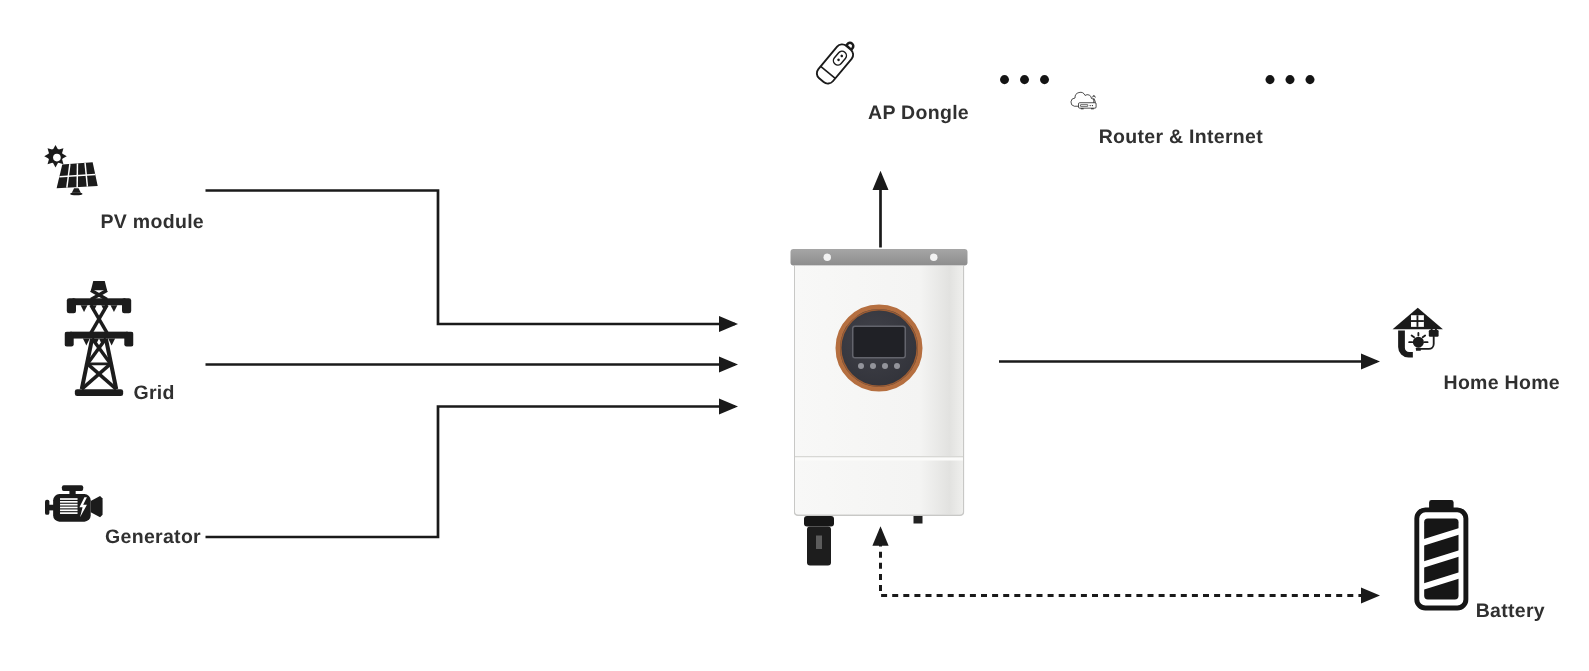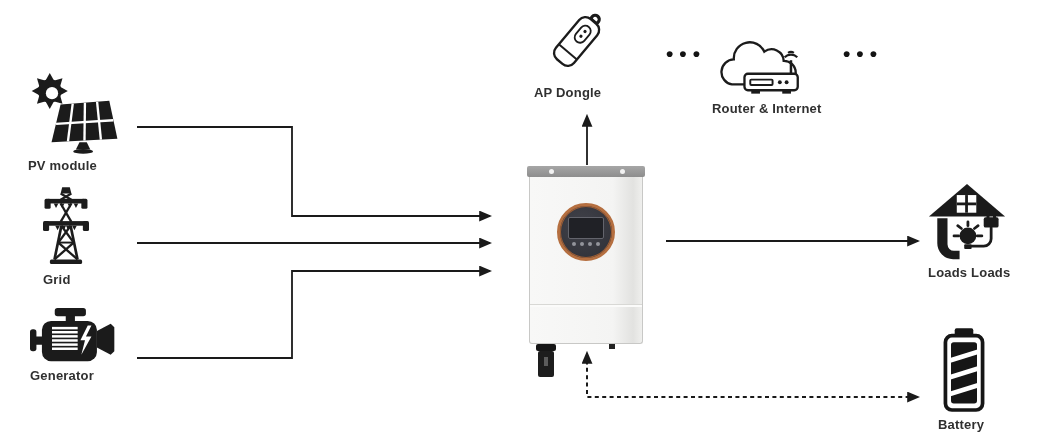--- a/index.html
+++ b/index.html
@@ -1,19 +1,19 @@
 <!DOCTYPE html>
 <html><head>
 <meta charset="utf-8">
 <style>
   html,body{margin:0;padding:0;background:#fff;}
   .canvas{position:relative;width:1059px;height:447px;background:#ffffff;overflow:hidden;
           font-family:"Liberation Sans",sans-serif;}
   .wires{position:absolute;left:0;top:0;width:1059px;height:447px;z-index:1;}
-  .node{position:absolute;display:flex;flex-direction:column;align-items:flex-start;z-index:2;}
+  .node{position:absolute;display:flex;align-items:flex-end;z-index:2;}
   .node .label{font-size:13px;font-weight:700;color:#303030;letter-spacing:.2px;margin-top:4px;
                white-space:nowrap;text-align:center;line-height:1.1;}
   .iconrow{display:flex;align-items:flex-end;gap:10px;}
   .dots{position:absolute;z-index:2;font-size:21px;font-weight:700;color:#141414;
         letter-spacing:6px;line-height:1;}
   
   .inverter{position:absolute;left:527px;top:166px;width:118px;height:178px;z-index:2;}
   .inv-top{position:absolute;left:0;right:0;top:0;height:11px;background:linear-gradient(#a6a6a6,#8d8d8d);
            border-radius:2px;}
   .screw{position:absolute;top:3px;width:5px;height:5px;border-radius:50%;background:#f2f2f2;}
@@ -224,21 +224,21 @@
         <line x1="53" y1="57" x2="58" y2="57"></line>
         <line x1="43" y1="42" x2="43" y2="46"></line>
         <line x1="32" y1="46" x2="36" y2="49"></line>
         <line x1="54" y1="46" x2="50" y2="49"></line>
       </g>
       <rect x="63" y="29" width="3.2" height="9" fill="#1b1b1b"></rect>
       <rect x="70" y="29" width="3.2" height="9" fill="#1b1b1b"></rect>
       <rect x="60" y="37" width="16" height="11" rx="2" fill="#1b1b1b"></rect>
       <path d="M68,48 v12 a8,8 0 0 1 -8,8 h-13" fill="none" stroke="#1b1b1b" stroke-width="3" stroke-linecap="round"></path>
     </svg>
-    <div class="label">Loads Loads</div>
+    <div class="label">Home Home</div>
   </div>
 
   <div class="node" style="left:938px;top:328px;width:92px;">
     <svg class="icon" width="52" height="86" viewBox="0 0 56 92">
       <rect x="18" y="0" width="20" height="8" rx="2" fill="#161616"></rect>
       <rect x="8" y="8" width="40" height="80" rx="7" fill="#ffffff" stroke="#161616" stroke-width="4"></rect>
       <rect x="14" y="15" width="28" height="66" rx="3" fill="#161616"></rect>
       <g stroke="#ffffff" stroke-width="5">
         <line x1="12" y1="35" x2="44" y2="25"></line>
         <line x1="12" y1="53" x2="44" y2="43"></line>

